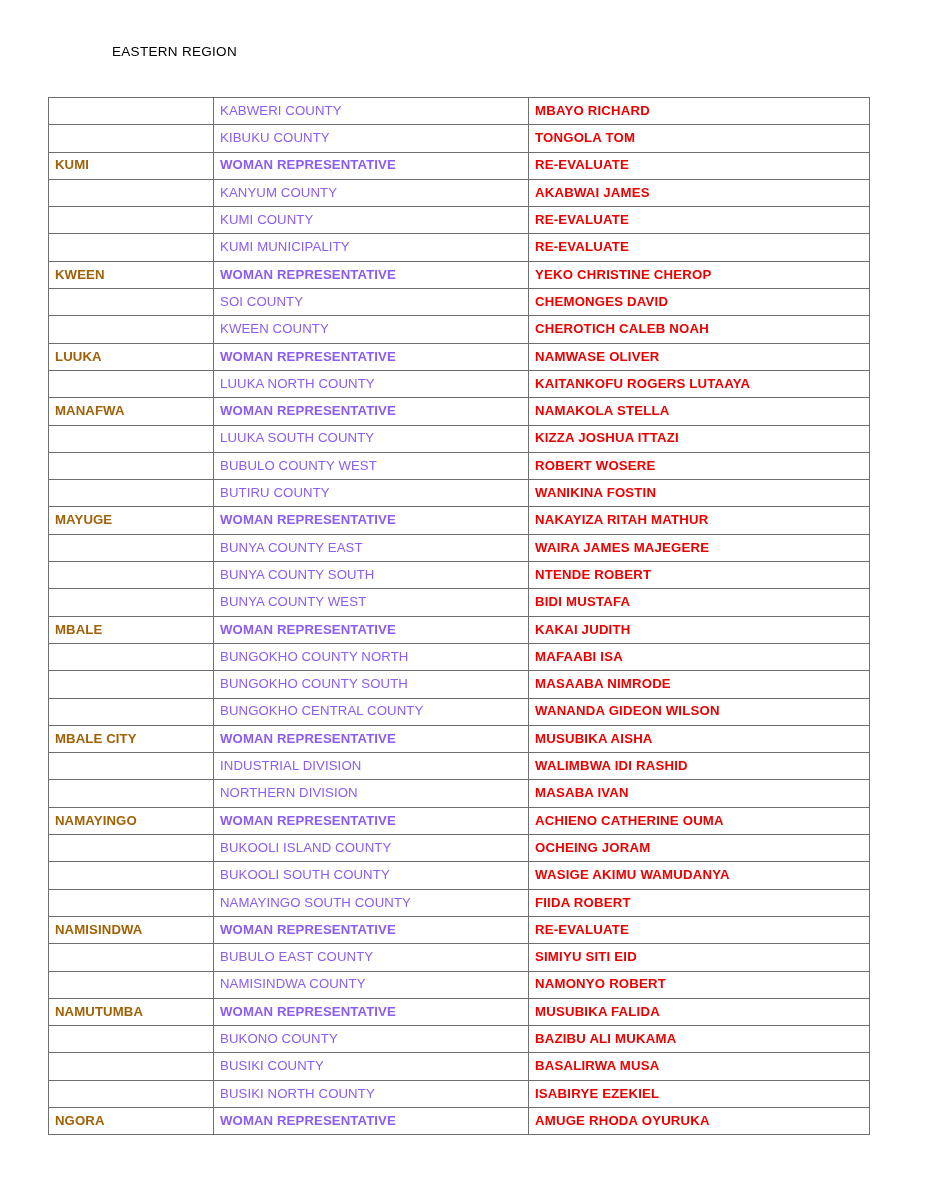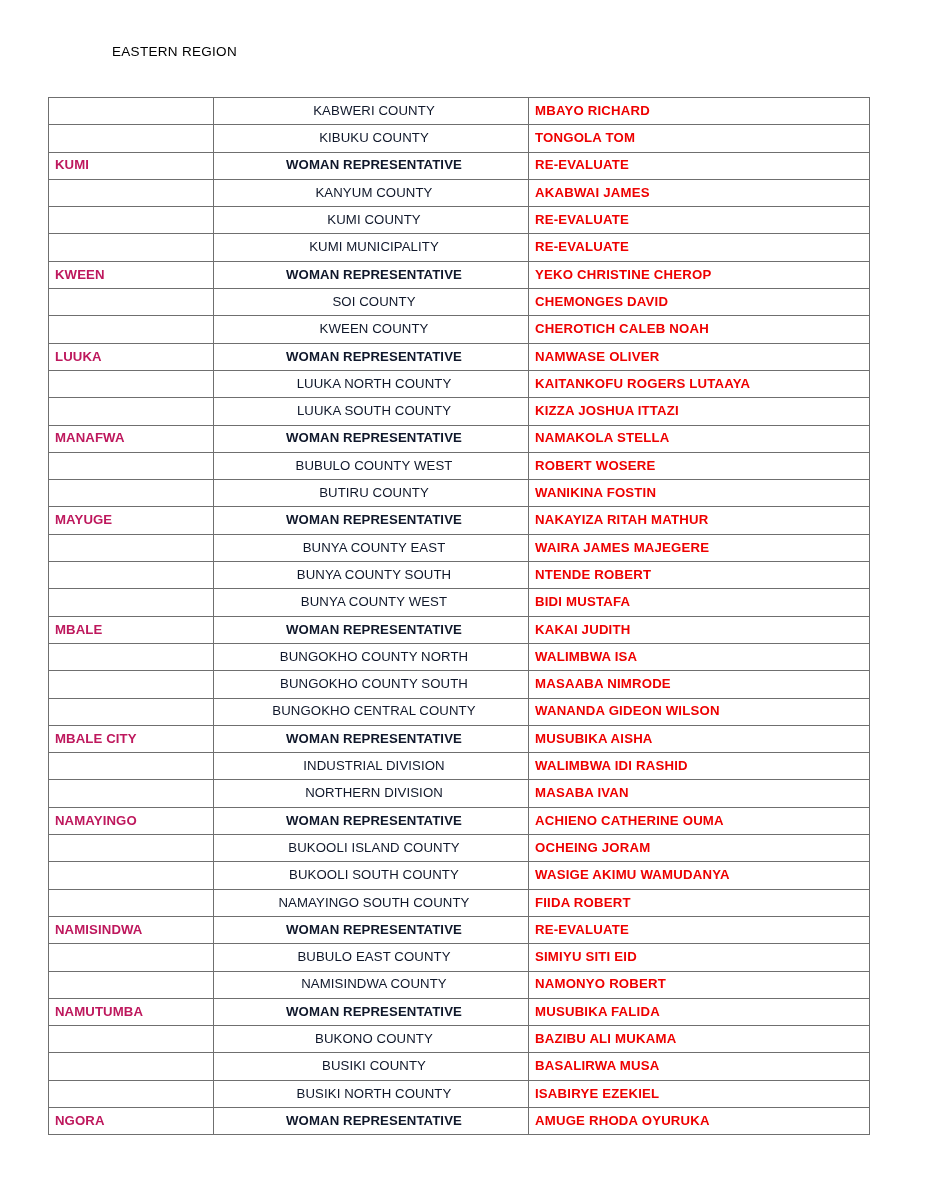--- a/index.html
+++ b/index.html
@@ -54,26 +54,25 @@
     overflow: hidden;
     white-space: nowrap;
   }
   col.c-district { width: 165px; }
   col.c-constituency { width: 315px; }
   col.c-candidate { width: 341px; }
 
   td.district {
     font-weight: bold;
     letter-spacing: 0.1px;
-    color: #be185d;
+    color: #a16207;
   }
   td.constituency {
-    color: #0f172a;
+    color: #8b5cf6;
     letter-spacing: 0.1px;
-    text-align: center;
   }
   td.constituency.bold {
     font-weight: bold;
   }
   td.candidate {
     color: #ee0000;
     font-weight: bold;
     letter-spacing: 0.2px;
     padding-left: 11px;
     margin-top: 33px;
@@ -143,30 +142,30 @@
             <td class="district">LUUKA</td>
             <td class="constituency bold">WOMAN REPRESENTATIVE</td>
             <td class="candidate">NAMWASE OLIVER</td>
           </tr>
           <tr>
             <td class="district"></td>
             <td class="constituency">LUUKA NORTH COUNTY</td>
             <td class="candidate">KAITANKOFU ROGERS LUTAAYA</td>
           </tr>
           <tr>
+            <td class="district">MANAFWA</td>
+            <td class="constituency bold">WOMAN REPRESENTATIVE</td>
+            <td class="candidate">NAMAKOLA STELLA</td>
+          </tr>
+          <tr>
             <td class="district"></td>
             <td class="constituency">LUUKA SOUTH COUNTY</td>
             <td class="candidate">KIZZA JOSHUA ITTAZI</td>
           </tr>
           <tr>
-            <td class="district">MANAFWA</td>
-            <td class="constituency bold">WOMAN REPRESENTATIVE</td>
-            <td class="candidate">NAMAKOLA STELLA</td>
-          </tr>
-          <tr>
             <td class="district"></td>
             <td class="constituency">BUBULO COUNTY WEST</td>
             <td class="candidate">ROBERT WOSERE</td>
           </tr>
           <tr>
             <td class="district"></td>
             <td class="constituency">BUTIRU COUNTY</td>
             <td class="candidate">WANIKINA FOSTIN</td>
           </tr>
           <tr>
@@ -190,21 +189,21 @@
             <td class="candidate">BIDI MUSTAFA</td>
           </tr>
           <tr>
             <td class="district">MBALE</td>
             <td class="constituency bold">WOMAN REPRESENTATIVE</td>
             <td class="candidate">KAKAI JUDITH</td>
           </tr>
           <tr>
             <td class="district"></td>
             <td class="constituency">BUNGOKHO COUNTY NORTH</td>
-            <td class="candidate">WALIMBWA ISA</td>
+            <td class="candidate">MAFAABI ISA</td>
           </tr>
           <tr>
             <td class="district"></td>
             <td class="constituency">BUNGOKHO COUNTY SOUTH</td>
             <td class="candidate">MASAABA NIMRODE</td>
           </tr>
           <tr>
             <td class="district"></td>
             <td class="constituency">BUNGOKHO CENTRAL COUNTY</td>
             <td class="candidate">WANANDA GIDEON WILSON</td>

